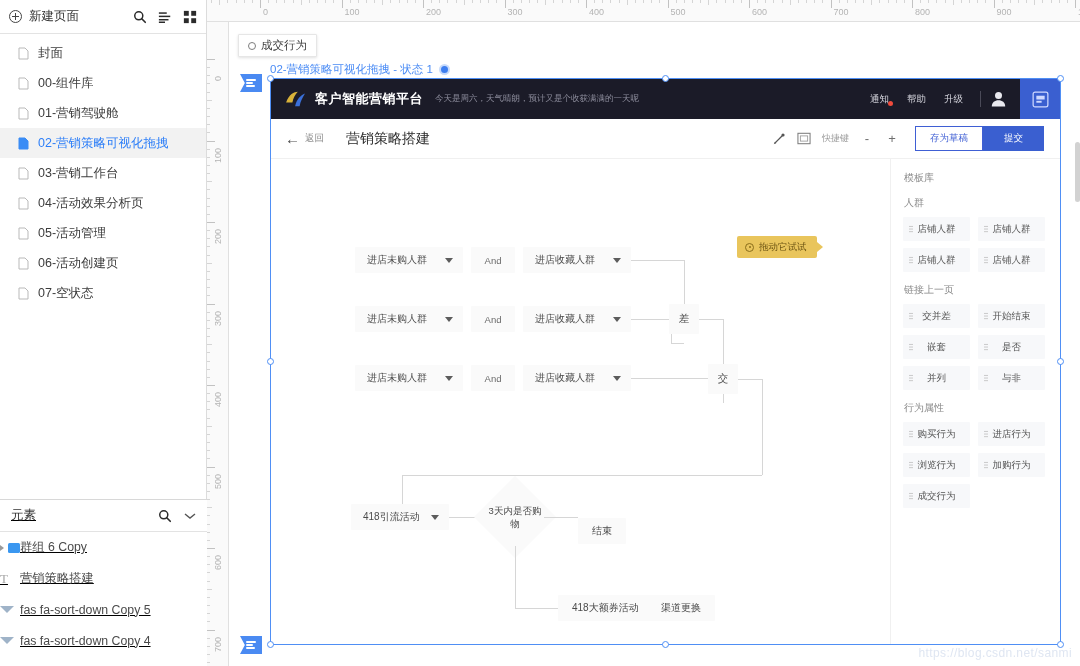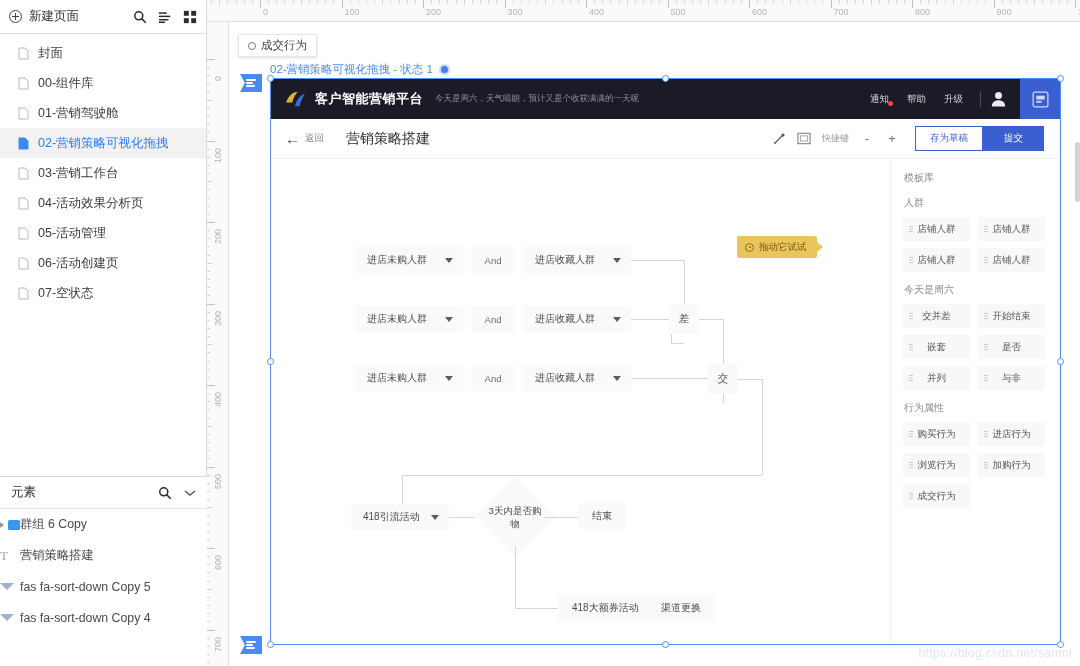--- a/index.html
+++ b/index.html
@@ -39,22 +39,22 @@
     height: 30px; display: flex; align-items: center;
     padding-left: 18px; font-size: 12.5px; color: #3c3c3c;
     cursor: default;
   }
   .page-item.active { background: #f2f2f2; color: #2c7ef8; }
   .page-item .doc { margin-right: 9px; flex: 0 0 auto; }
   .page-label { white-space: nowrap; }
 
   
   .elements-panel {
-    position: absolute; left: 0; bottom: 0; width: 207px; height: 190px;
-    background: #fff; border-top: 1px solid #d8d8d8;
+    position: absolute; left: 0; bottom: 0; width: 207px; height: 167px;
+    background: #fff; border-top: 1px solid #d8d8d8; text-decoration: underline;
   }
   .el-head {
     height: 32px; display: flex; align-items: center; padding: 0 11px;
     border-bottom: 1px solid #e3e3e3;
   }
   .el-head .t { font-size: 12.5px; color: #333; flex: 1; }
   .el-row {
     height: 31px; display: flex; align-items: center;
     padding-left: 0; font-size: 12.3px; color: #4a4a4a;
   }
@@ -783,21 +783,21 @@
             <span>418引流活动</span>
             <i class="caret-d"></i>
           </div>
 
           <div class="wire h" style="left:178px; top:358px; width:36px;"></div>
 
           <div class="diamond" style="left:215px; top:329px;"></div>
           <div class="diamond-txt" style="left:214px; top:345px;">3天内是否购物</div>
 
           <div class="wire h" style="left:273px; top:358px; width:34px;"></div>
-          <div class="node node-plain" style="left:307px; top:344px;">
+          <div class="node node-plain" style="left:307px; top:359px;">
             <span>结束</span>
           </div>
 
           <div class="wire v" style="left:244px; top:387px; height:62px;"></div>
           <div class="wire h" style="left:244px; top:449px; width:83px;"></div>
 
           <div class="node node-plain" style="left:287px; top:436px;">
             <span>418大额券活动</span>
           </div>
           <div class="node node-plain" style="left:376px; top:436px;">
@@ -821,21 +821,21 @@
             <div class="rp-item">
                 <i class="grip"></i>
                 <span>店铺人群</span>
               </div>
             <div class="rp-item">
                 <i class="grip"></i>
                 <span>店铺人群</span>
               </div>
           </div>
 
-          <div class="rp-group">今天是周六</div>
+          <div class="rp-group">链接上一页</div>
           <div class="rp-grid">
             <div class="rp-item">
                 <i class="grip"></i>
                 <span>交并差</span>
               </div>
             <div class="rp-item">
                 <i class="grip"></i>
                 <span>开始结束</span>
               </div>
             <div class="rp-item">

